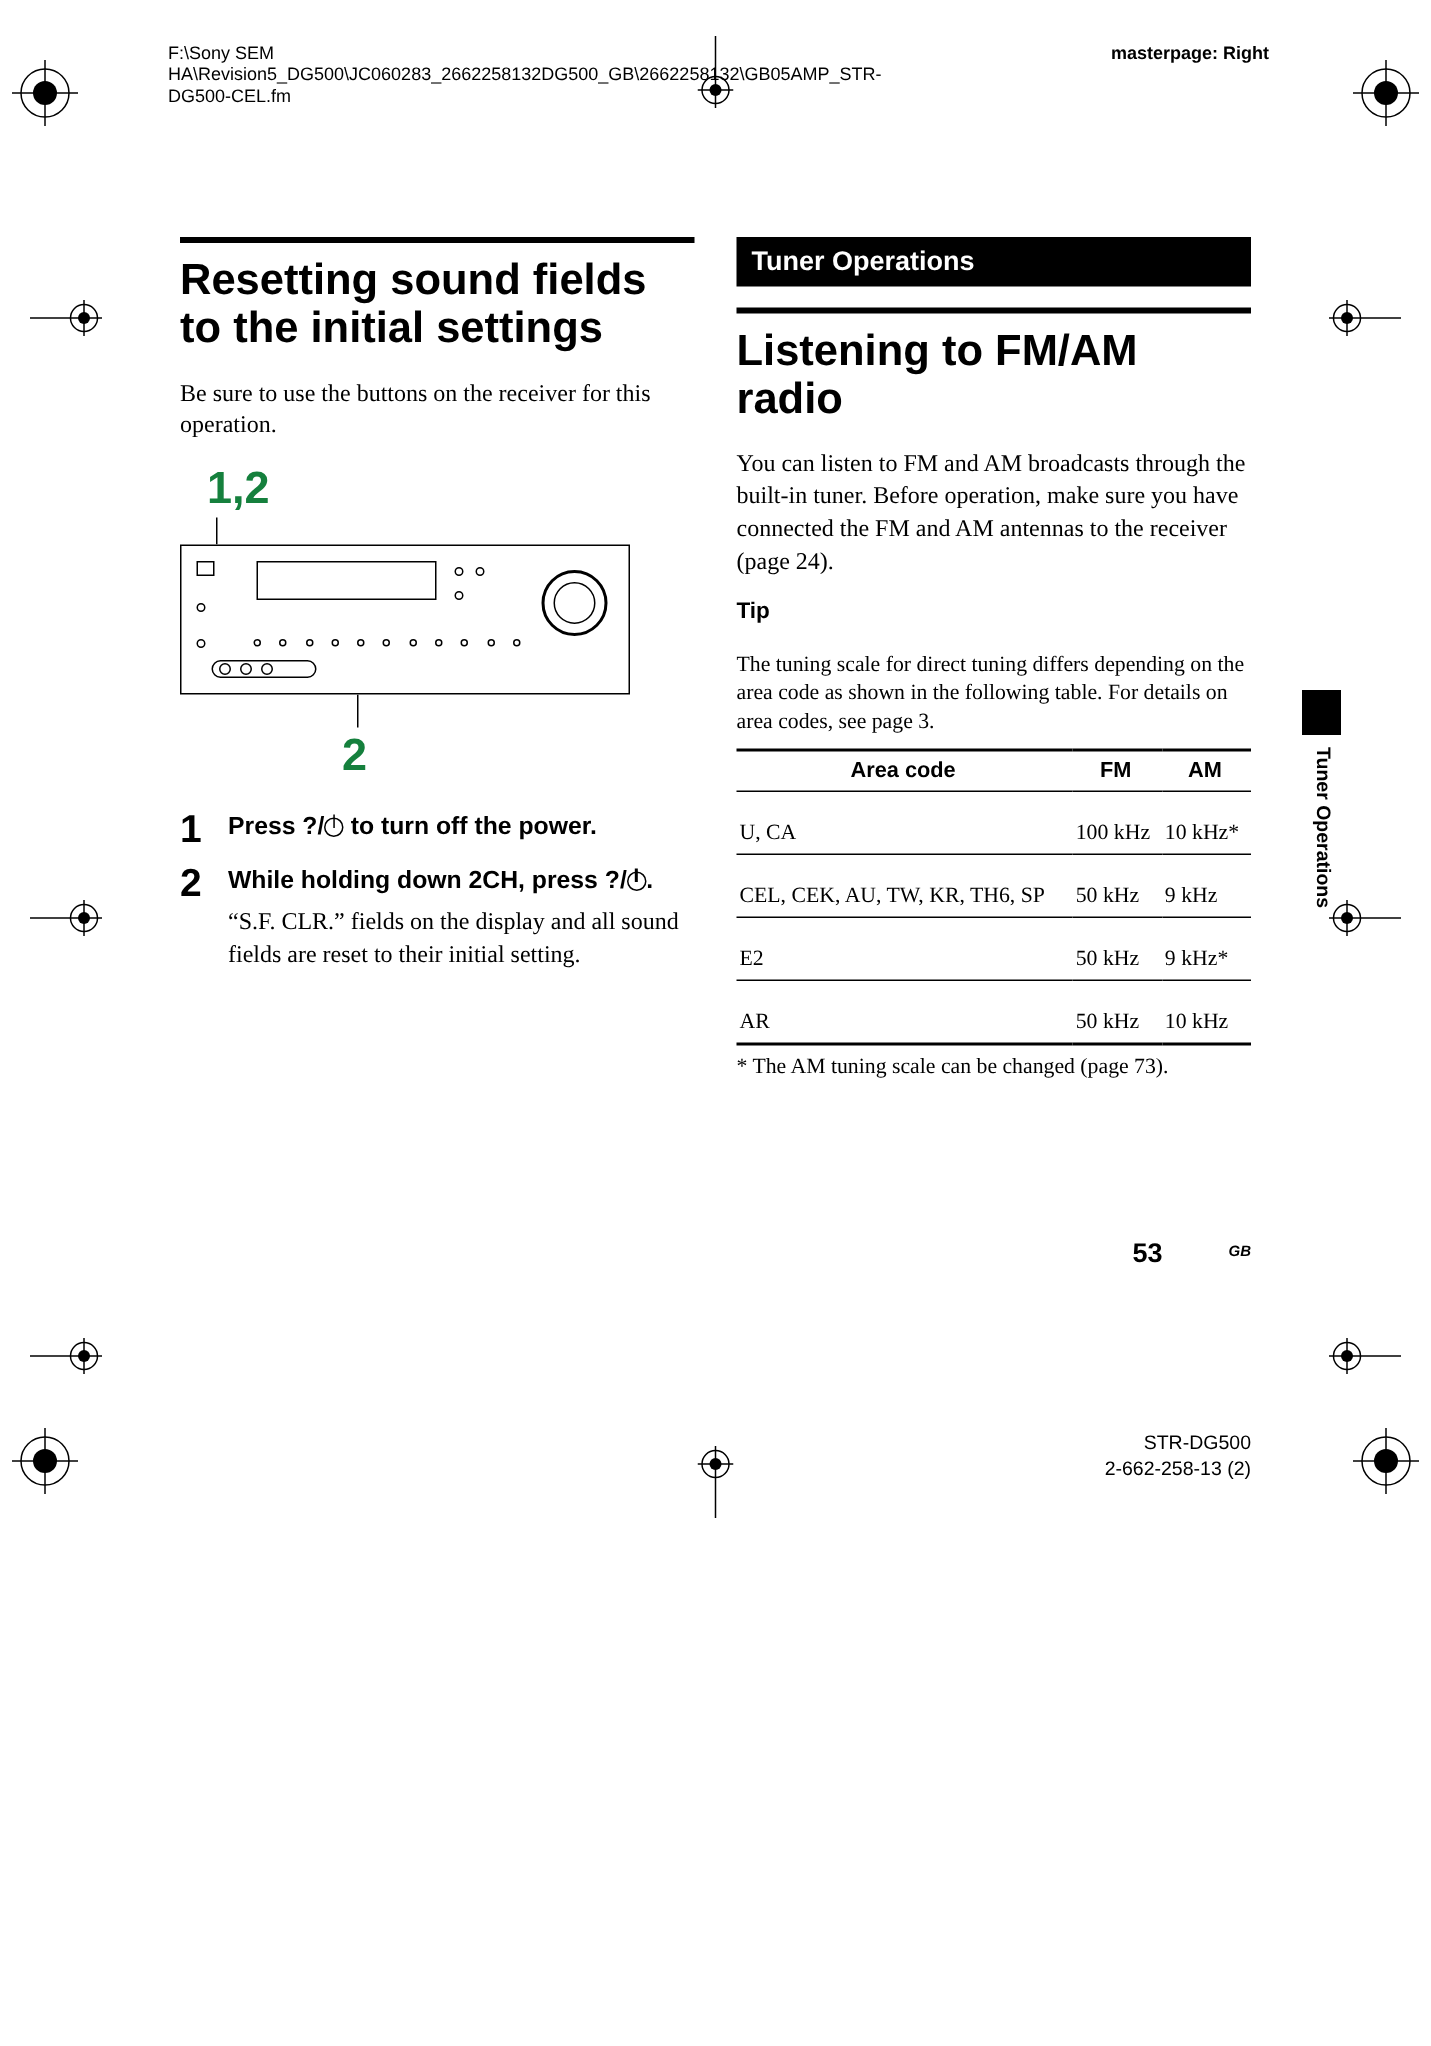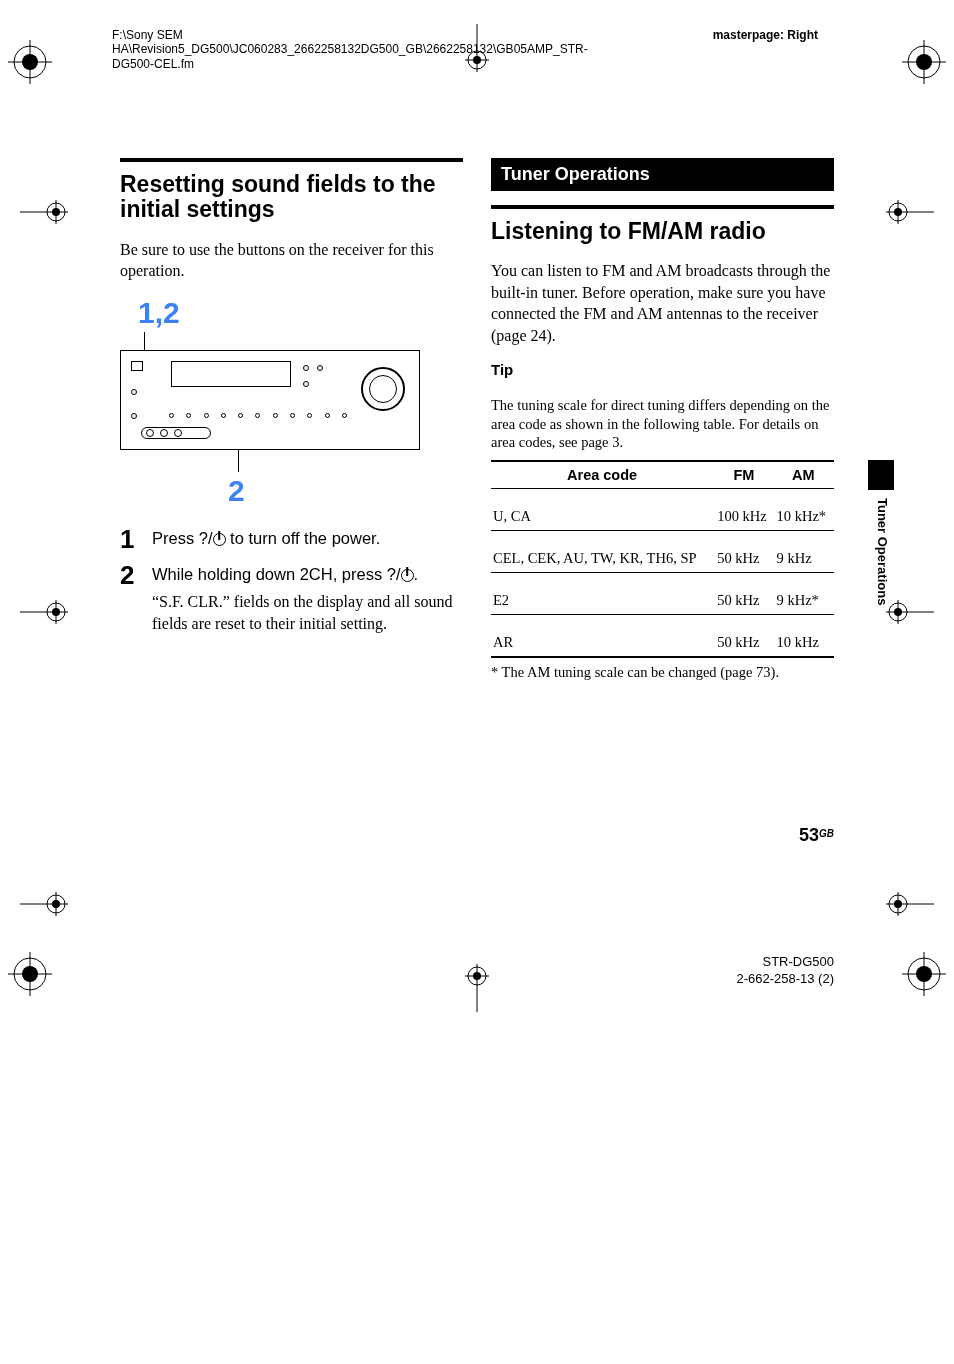--- a/index.html
+++ b/index.html
@@ -4,32 +4,32 @@
 <style>
   * { box-sizing: border-box; margin: 0; padding: 0; }
   html, body { width: 954px; height: 1364px; font-family: "Times New Roman", serif; background: #fff; color: #000; }
   .page { position: relative; width: 954px; height: 1036px; }
 
   
   .crop { position: absolute; }
   .crop svg { display: block; }
 
   .header-left { position: absolute; top: 28px; left: 112px; font-family: Arial, sans-serif; font-size: 12px; line-height: 1.2; color: #000; max-width: 400px; }
-  .header-right { position: absolute; top: 28px; right: 136px; font-family: Arial, sans-serif; font-size: 12px; font-weight: bold; }
+  .header-right { position: absolute; top: 28px; right: 108px; font-family: Arial, sans-serif; font-size: 12px; font-weight: bold; }
 
   .content { position: absolute; top: 158px; left: 120px; right: 120px; bottom: 120px; }
   .cols { display: flex; gap: 28px; }
   .col { flex: 1 1 50%; min-width: 0; }
 
   .thick-rule { height: 4px; background: #000; width: 100%; margin-bottom: 10px; }
-  .h1 { font-family: Arial, sans-serif; font-weight: bold; font-size: 23px; line-height: 1.1; margin-bottom: 16px; }
+  .h1 { font-family: Arial, sans-serif; font-weight: bold; font-size: 29px; line-height: 1.1; margin-bottom: 16px; }
 
   .body-text { font-size: 16px; line-height: 1.35; margin-bottom: 14px; }
 
-  .bignums { font-family: Arial, sans-serif; font-weight: bold; font-size: 30px; color: #3b82f6; margin-top: 8px; }
+  .bignums { font-family: Arial, sans-serif; font-weight: bold; font-size: 30px; color: #15803d; margin-top: 8px; }
   .bignums.top { margin-left: 18px; margin-bottom: 2px; }
   .leader-top { width: 1px; height: 18px; background: #000; margin-left: 24px; }
   .leader-bot { width: 1px; height: 22px; background: #000; margin-left: 118px; }
 
   
   .receiver { border: 1px solid #000; width: 300px; height: 100px; position: relative; margin-top: 0; background: #fff; }
   .r-disp { position: absolute; left: 50px; top: 10px; width: 120px; height: 26px; border: 1px solid #000; }
   .r-knob { position: absolute; right: 14px; top: 16px; width: 44px; height: 44px; border: 2px solid #000; border-radius: 50%; }
   .r-knob::after { content:""; position:absolute; left:6px; top:6px; right:6px; bottom:6px; border:1px solid #000; border-radius:50%; }
   .r-btn { position: absolute; width: 6px; height: 6px; border: 1px solid #000; border-radius: 50%; }
@@ -38,21 +38,21 @@
   .r-pw { position:absolute; left:10px; top:10px; width:12px; height:10px; border:1px solid #000; }
   .r-row { position:absolute; left:48px; top:62px; right:72px; height:8px; display:flex; justify-content:space-between; }
   .r-row i { width:5px; height:5px; border:1px solid #000; border-radius:50%; display:block; }
 
   .bignums.bot { margin-left: 108px; margin-top: 2px; }
 
   .steps { margin-top: 18px; }
   .step { display: flex; gap: 10px; margin-bottom: 10px; }
   .step-num { font-family: Arial, sans-serif; font-weight: bold; font-size: 26px; line-height: 1; min-width: 22px; }
   .step-body { flex: 1; padding-top: 2px; }
-  .step-title { font-family: Arial, sans-serif; font-weight: normal; font-size: 16.5px; line-height: 1.3; }
+  .step-title { font-family: Arial, sans-serif; font-weight: bold; font-size: 16.5px; line-height: 1.3; }
   .power-icon { display:inline-block; width:13px; height:13px; border:1.6px solid #000; border-radius:50%; position:relative; vertical-align:-2px; }
   .power-icon::after { content:""; position:absolute; left:50%; top:-3px; width:1.6px; height:9px; background:#000; transform:translateX(-50%); }
   .step-desc { font-size: 16px; line-height: 1.35; margin-top: 6px; }
 
   
   .section-chip { background:#000; color:#fff; font-family: Arial, sans-serif; font-weight: bold; font-size: 18px; padding: 6px 10px; display: block; width: 100%; margin-bottom: 14px; }
 
   .tip-head { font-family: Arial, sans-serif; font-weight: bold; font-size: 15px; margin-top: 10px; margin-bottom: 18px; }
   .tip-text { font-size: 14.5px; line-height: 1.3; margin-bottom: 8px; }
 
@@ -63,21 +63,21 @@
   table.freq tbody tr { border-bottom: 0.5px solid #000; }
   table.freq tbody tr:last-child { border-bottom: 2.5px solid #000; }
   .footnote { font-size: 14.5px; margin-top: 6px; }
 
   
   .side-tab { position: absolute; right: 60px; top: 460px; width: 26px; height: 30px; background: #000; }
   .side-label { position: absolute; right: 64px; top: 498px; font-family: Arial, sans-serif; font-weight: bold; font-size: 13px; writing-mode: vertical-rl; }
 
   
   .page-num { position: absolute; right: 120px; bottom: 190px; font-family: Arial, sans-serif; font-weight: bold; font-size: 18px; }
-  .page-num .gb { font-size: 10px; font-style: italic; font-weight: bold; vertical-align: 4px; }
+  .page-num .gb { font-size: 10px; font-style: italic; font-weight: bold; vertical-align: 4px; margin-left: 44px; }
   .foot-model { position: absolute; right: 120px; bottom: 48px; text-align: right; font-family: Arial, sans-serif; font-size: 13px; line-height: 1.3; }
 </style>
 </head>
 <body>
 
 <div class="page">
 
   <div class="crop" style="left:8px; top:40px;">
     <svg width="44" height="44">
         <circle cx="22" cy="22" r="16" fill="none" stroke="#000" stroke-width="1"></circle>

